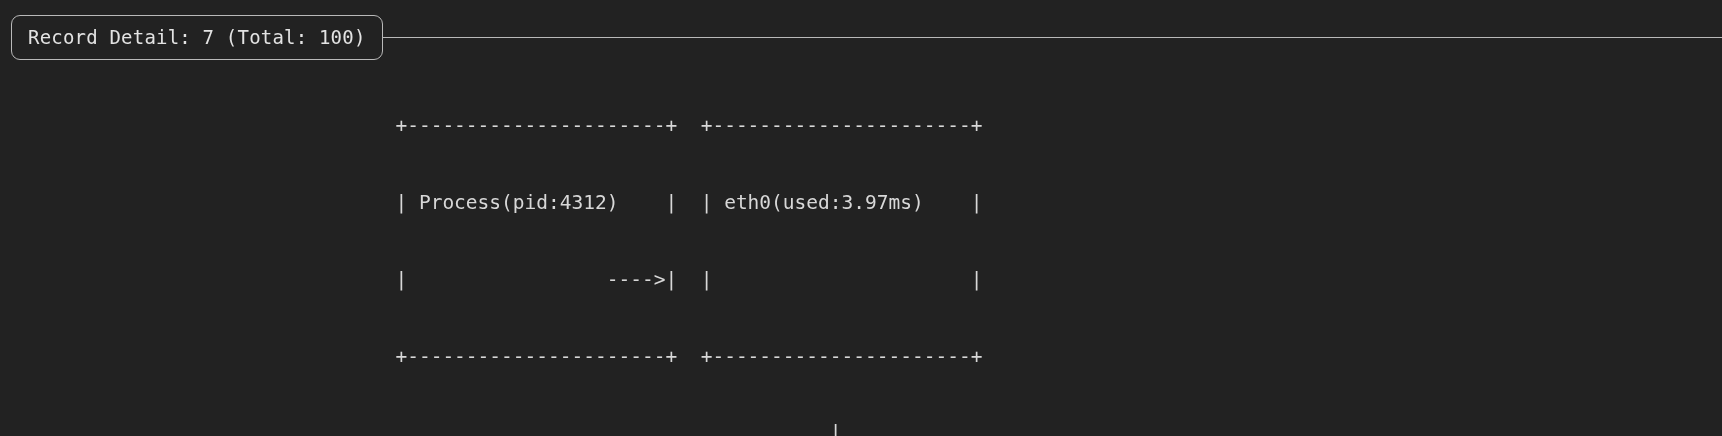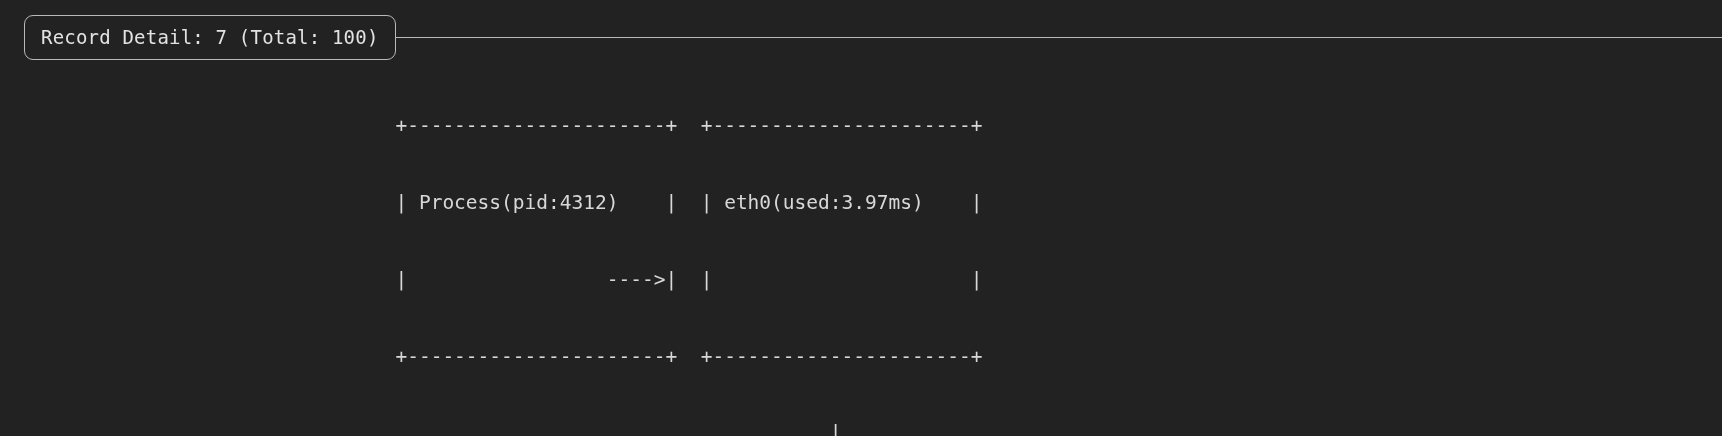--- a/index.html
+++ b/index.html
@@ -21,21 +21,21 @@
     position: absolute;
     top: 14px;
     left: 0;
     width: 1722px;
     height: 46px;
     display: flex;
     align-items: center;
   }
   .title-box {
     box-sizing: border-box;
-    margin-left: 24px;
+    margin-left: 11px;
     height: 45px;
     padding: 0 16px;
     border: 1px solid #b9b9b9;
     border-radius: 9px;
     display: flex;
     align-items: center;
     background: #222222;
     flex: 0 0 auto;
   }
   .title-text {

